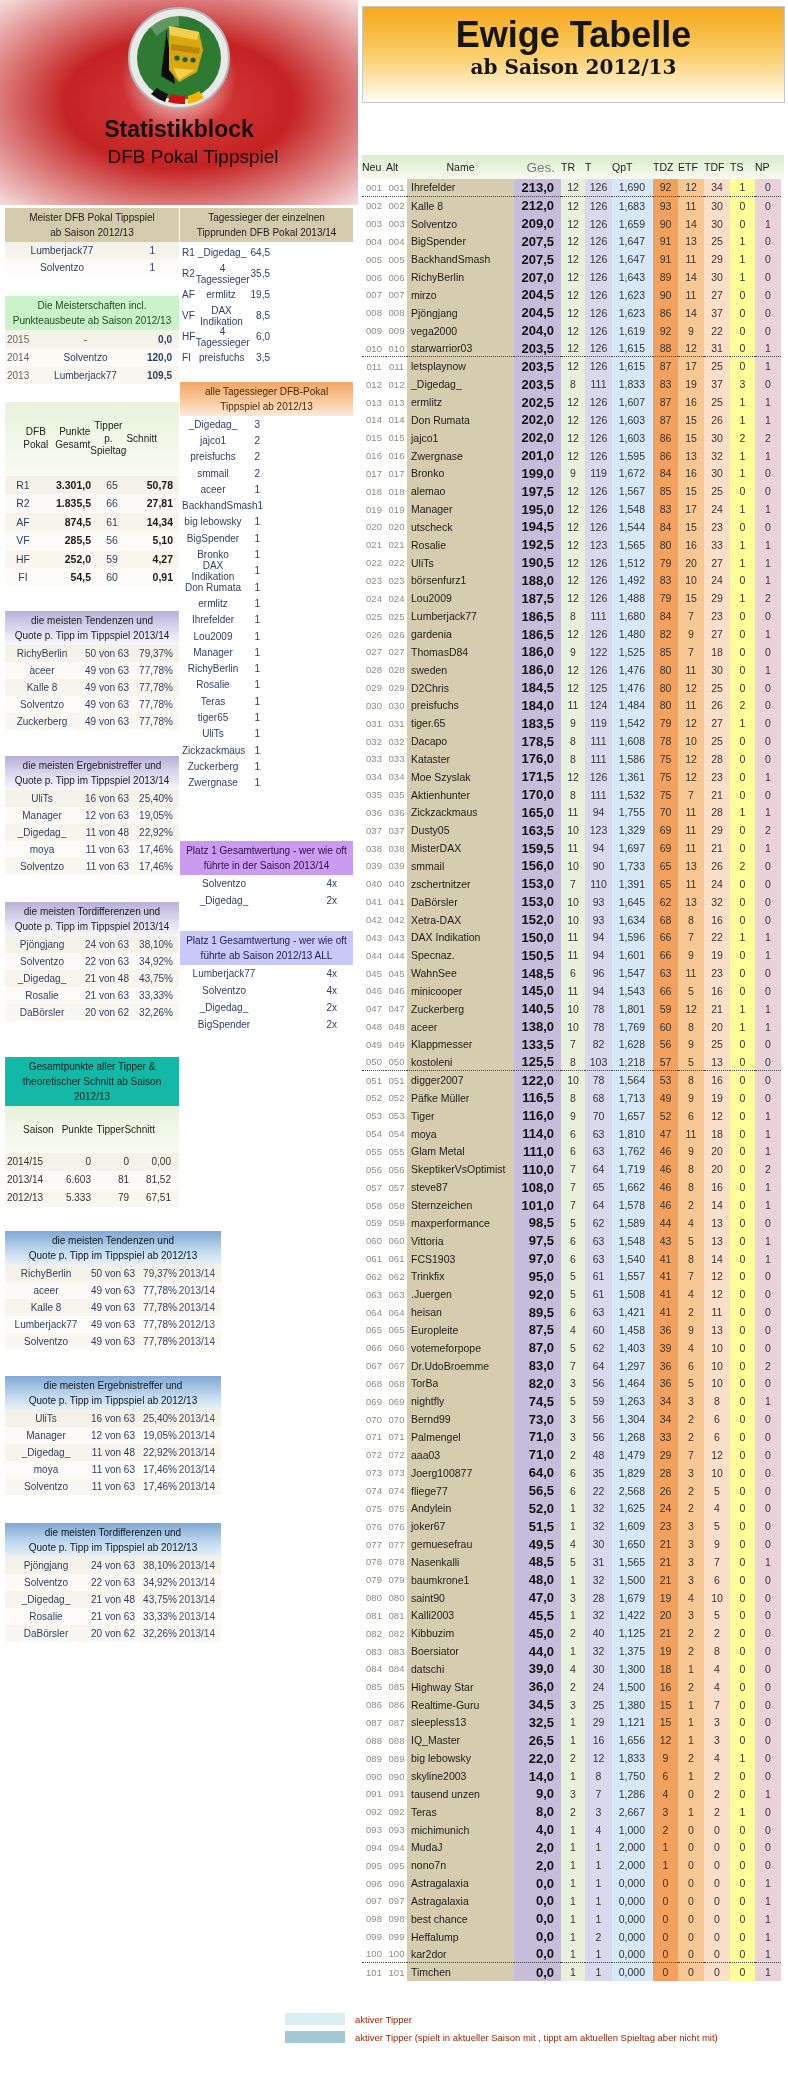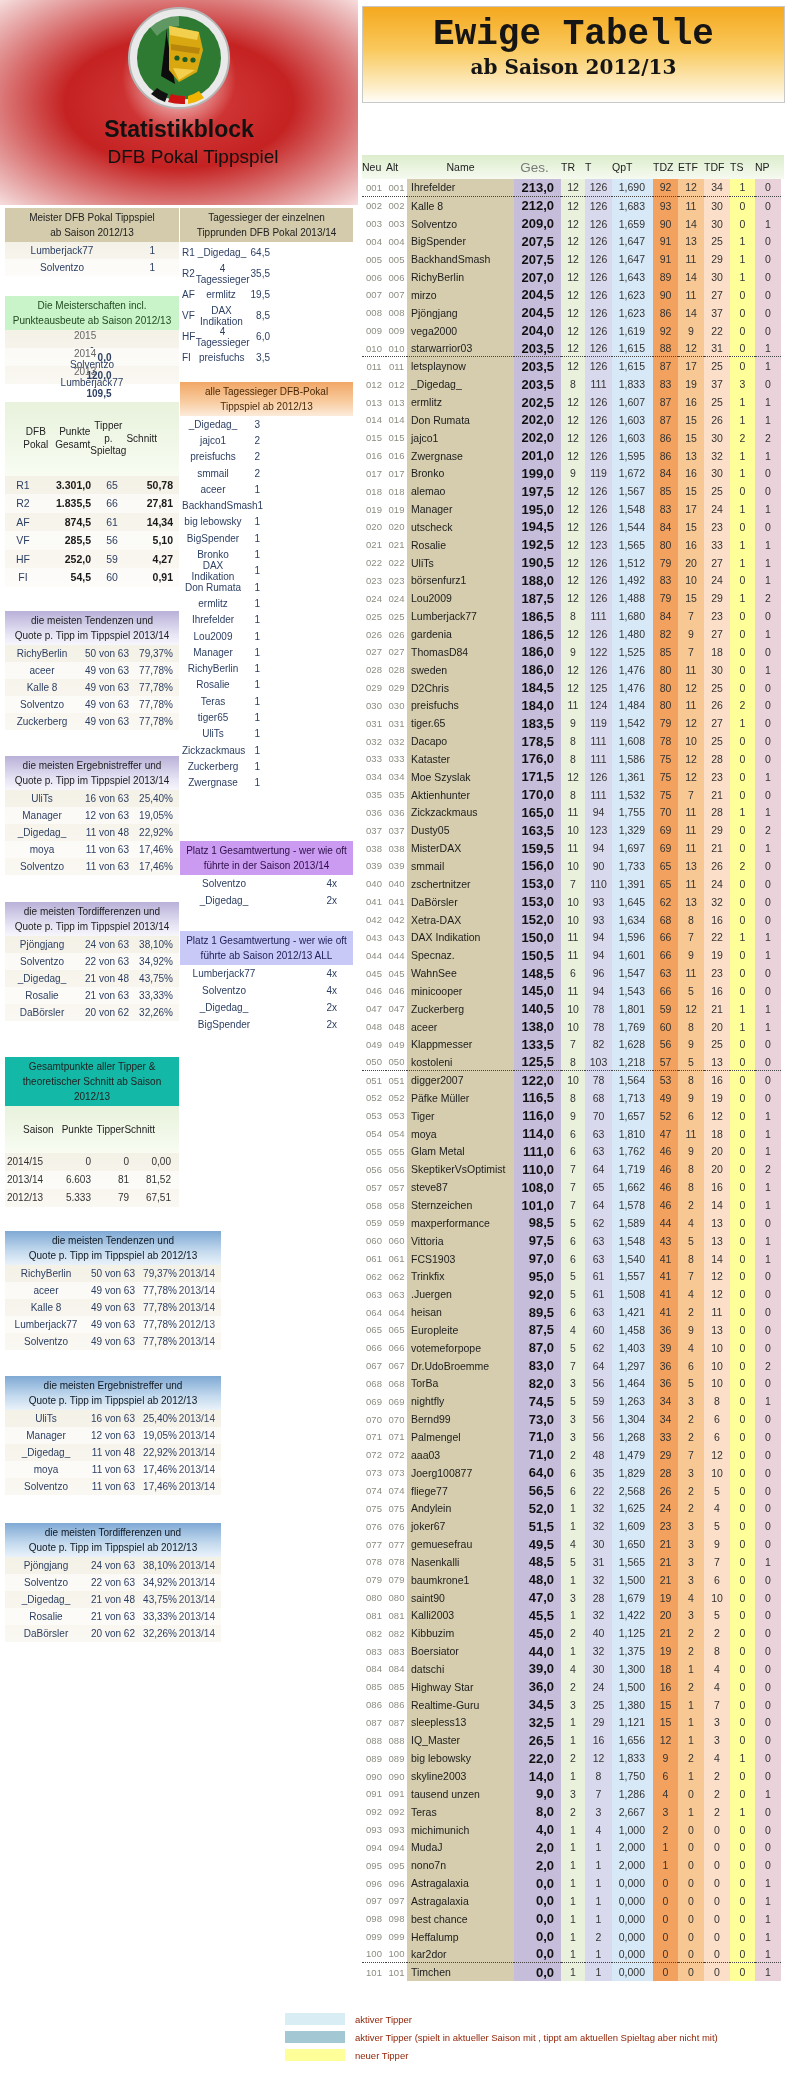--- a/index.html
+++ b/index.html
@@ -13,21 +13,21 @@
       radial-gradient(circle at 50% 38%, rgba(255,255,255,.95) 0%, rgba(255,255,255,0) 26%),
       radial-gradient(ellipse at 50% 50%, #d64040 0%, #c52222 45%, #eec2c2 92%, #f7dede 100%);}
   #left-header .logo{margin-top:6px;}
   #left-header h1{margin:2px 0 0 0;font-size:23px;font-weight:bold;color:#111;}
   #left-header h2{margin:3px 0 0 0;font-size:19px;font-weight:normal;color:#111;padding-left:28px;}
 
   
   #right-header{left:362px;top:6px;width:423px;height:97px;text-align:center;
     border:1px solid #c8c8c8;box-sizing:border-box;
     background:linear-gradient(180deg,#f5a81e 0%,#f9c95d 45%,#fdeec9 85%,#fffdf8 100%);}
-  #right-header .t1{font-family:Liberation Mono, monospace;font-weight:bold;font-size:36px;
+  #right-header .t1{font-family:Liberation Sans, sans-serif;font-weight:bold;font-size:36px;
     color:#151515;margin-top:8px;line-height:1.1;}
   #right-header .t2{font-family:"DejaVu Serif", serif;font-weight:bold;font-size:20px;color:#151515;}
 
   
   .scol{position:absolute;}
   #stat-col1{left:5px;top:208px;width:174px;}
   #stat-col2{left:180px;top:208px;width:173px;}
   .sbox{margin-bottom:22px;}
   .bhead{text-align:center;font-size:10px;line-height:1.5;padding:2px 1px;
          white-space:pre-line;color:#222;}
@@ -40,21 +40,21 @@
   .h-purple{background:#cb9bf2;color:#2d1048;}
   .h-periwinkle{background:#c9c9f7;color:#22225a;}
   .gbody{background:linear-gradient(180deg,#f4f1e7,#faf8f2);}
   .grow{display:flex;align-items:center;font-size:10px;color:#2c3f63;height:17px;padding:0 2px;}
   .grow:nth-child(even){background:rgba(255,255,255,.55);}
   .gcell{display:block;}
 
   .t-meister .gcell:nth-child(1){flex:1;text-align:center;}
   .t-meister .gcell:nth-child(2){width:38px;text-align:right;padding-right:22px;}
 
-  .t-jahre .grow{height:18px;flex-direction:column;}
+  .t-jahre .grow{height:18px;}
   .t-jahre .gcell:nth-child(1){width:36px;text-align:left;color:#666;}
   .t-jahre .gcell:nth-child(2){flex:1;text-align:center;}
   .t-jahre .gcell:nth-child(3){width:44px;text-align:right;padding-right:5px;font-weight:bold;}
 
   .t-rounds-head .grow, .t-season-head .grow{background:linear-gradient(180deg,#e8f2dc,#f8fcf2);
       color:#222;height:auto;padding:18px;}
   .t-rounds-head .gcell{white-space:pre-line;text-align:center;line-height:1.25;}
   .t-rounds-head .gcell:nth-child(1), .t-rounds .gcell:nth-child(1){width:32px;text-align:center;}
   .t-rounds-head .gcell:nth-child(2), .t-rounds .gcell:nth-child(2){width:52px;text-align:right;}
   .t-rounds-head .gcell:nth-child(3), .t-rounds .gcell:nth-child(3){width:42px;text-align:center;}
@@ -92,21 +92,21 @@
   .t-platz .gcell:nth-child(2){flex:1;text-align:right;padding-right:14px;}
 
   
   #etable{position:absolute;left:362px;top:155px;width:422px;}
   .ehead,.erow{display:grid;
      grid-template-columns:24px 21px 107px 47px 24px 27px 41px 25px 26px 26px 25px 26px;}
   .ehead{height:24px;align-items:center;font-size:10.5px;
      background:linear-gradient(180deg,#dcedcc,#f6faf0);}
   .ehead .hc{text-align:left;}
   .ehead .hc.c2{text-align:center;}
-  .ehead .hc.c3{font-size:13.5px;color:#7a7a7a;text-align:center;padding-right:6px;}
+  .ehead .hc.c3{font-size:13.5px;color:#7a7a7a;text-align:right;padding-right:6px;}
   .erow{height:17.85px;align-items:center;font-size:10.5px;color:#333;}
   .erow.sep .ec{border-bottom:1px dotted #444;}
   .ec{height:100%;display:flex;align-items:center;justify-content:center;box-sizing:border-box;}
   .ec.c0,.ec.c1{color:#8d8c80;font-size:9.5px;}
   .ec.c2{background:#d5cdae;justify-content:flex-start;padding-left:4px;color:#1c1c1c;font-size:10.5px;}
   .ec.c3{background:#c6bddb;justify-content:flex-end;padding-right:7px;
          font-weight:bold;font-size:13px;color:#111;}
   .ec.c4{background:#e9f1dd;}
   .ec.c5{background:#d9d9ed;}
   .ec.c6{background:#d7e8f6;justify-content:flex-end;padding-right:8px;}
@@ -2098,17 +2098,13 @@
 
 <div id="legend">
     <div class="leg-item">
       <span class="leg-swatch" style="background: rgb(217, 238, 244);"></span>
       <span class="leg-label">aktiver Tipper</span>
     </div>
     <div class="leg-item">
       <span class="leg-swatch" style="background: rgb(164, 199, 212);"></span>
       <span class="leg-label">aktiver Tipper (spielt in aktueller Saison mit , tippt am aktuellen Spieltag aber nicht mit)</span>
     </div>
-    <div class="leg-item">
-      <span class="leg-swatch" style="background: rgb(255, 255, 153);"></span>
-      <span class="leg-label">neuer Tipper</span>
-    </div>
   </div>
 
 </body></html>

